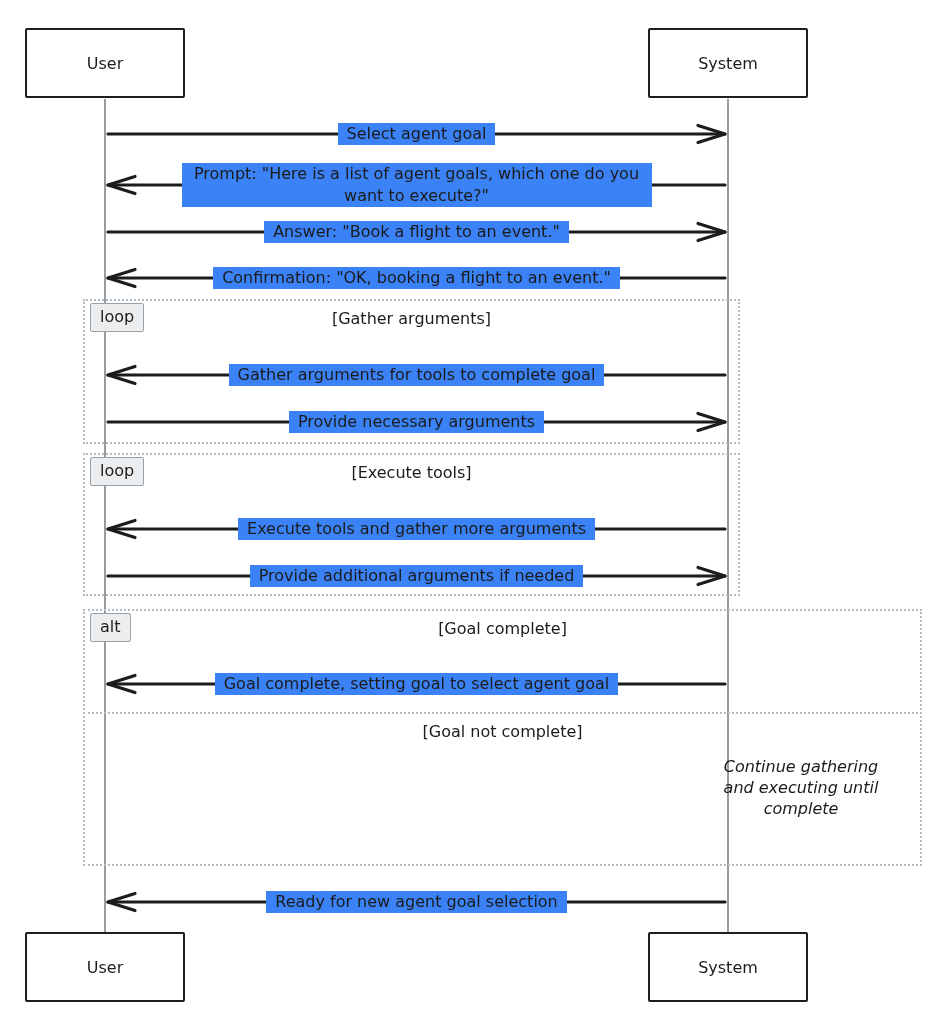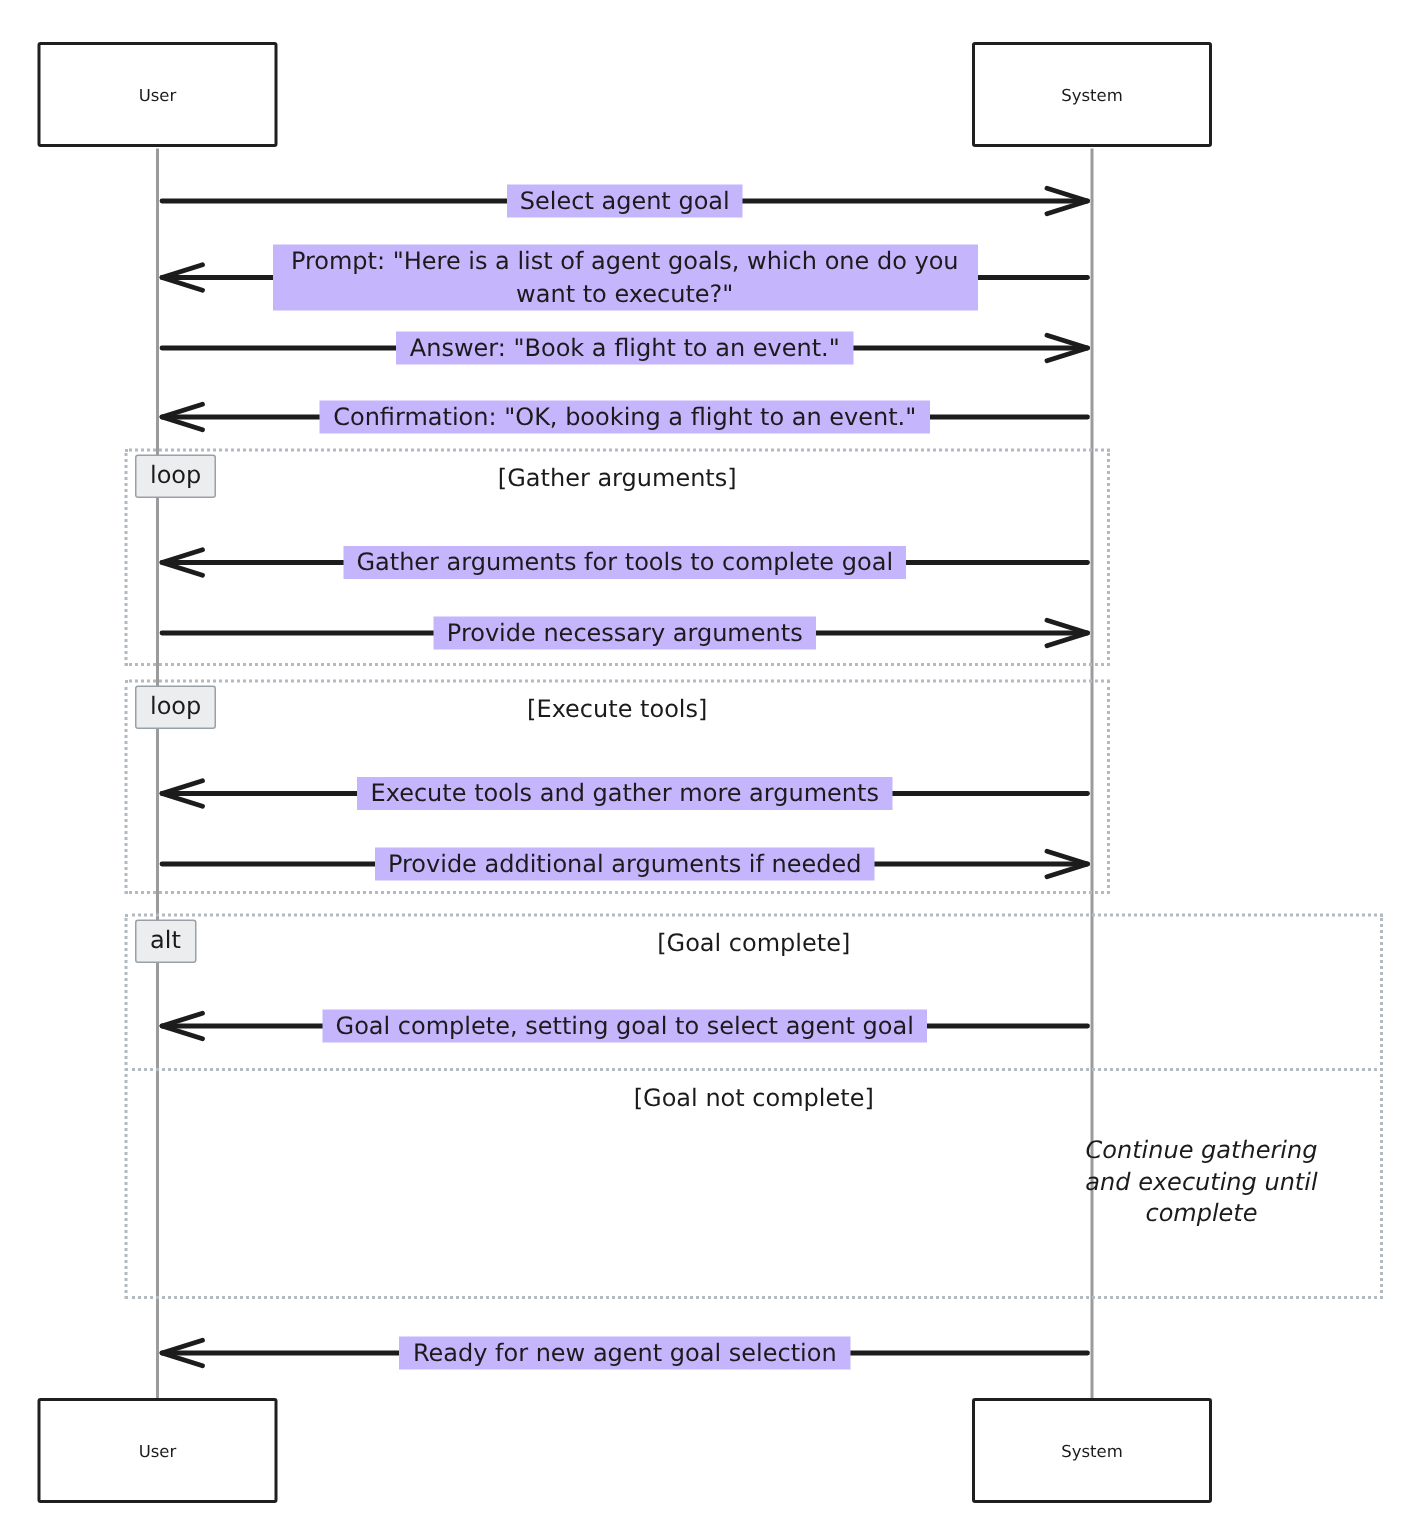--- a/index.html
+++ b/index.html
@@ -12,21 +12,21 @@
   
   .lifeline { position:absolute; top:99px; height:834px; width:2px; background:#9b9b9b; z-index:0; }
   .lifeline.user   { left:104px; }
   .lifeline.system { left:727px; }
 
   
   .actor-box {
     position:absolute; width:160px; height:70px; box-sizing:border-box;
     background:#ffffff; border:2.6px solid #1f1f1f; border-radius:2px;
     display:flex; align-items:center; justify-content:center;
-    font-size:11px; z-index:3;
+    font-size:16px; z-index:3;
   }
   .actor-box.top    { top:28px; }
   .actor-box.bottom { top:932px; }
   .actor-box.user   { left:25px; }
   .actor-box.system { left:648px; }
 
   
   .frame { position:absolute; box-sizing:border-box; border:2px dotted #b2bac2; z-index:1; }
   .frame.loop1 { left:83px; top:299px; width:657px; height:145px; }
   .frame.loop2 { left:83px; top:453px; width:657px; height:143px; }
@@ -41,21 +41,21 @@
   .frame-cond.else { top:111px;text-align:center; }
 
   
   .message {
     position:absolute; left:105px; width:623px; height:0;
     display:flex; align-items:center; justify-content:center; z-index:2;
   }
   .message svg { position:absolute; left:0; top:-12px; width:623px; height:24px; }
   .message svg path { stroke:#1c1c1c; stroke-width:3.2; fill:none; stroke-linecap:round; stroke-linejoin:round; }
   .msg-label {
-    position:relative; background:#c4b5fd; padding:0 9px;
+    position:relative; background:#3b82f6; padding:0 9px;
     font-size:16px; text-align:center; white-space:nowrap; line-height:1.4;
   }
   .msg-label.two-line { white-space:normal; width:452px; }
 
   
   .note {
     position:absolute; left:712px; top:756px; width:178px;
     text-align:center; font-size:16px; line-height:21px; z-index:2;font-style:italic;
   }
   .note div { display:block; }

